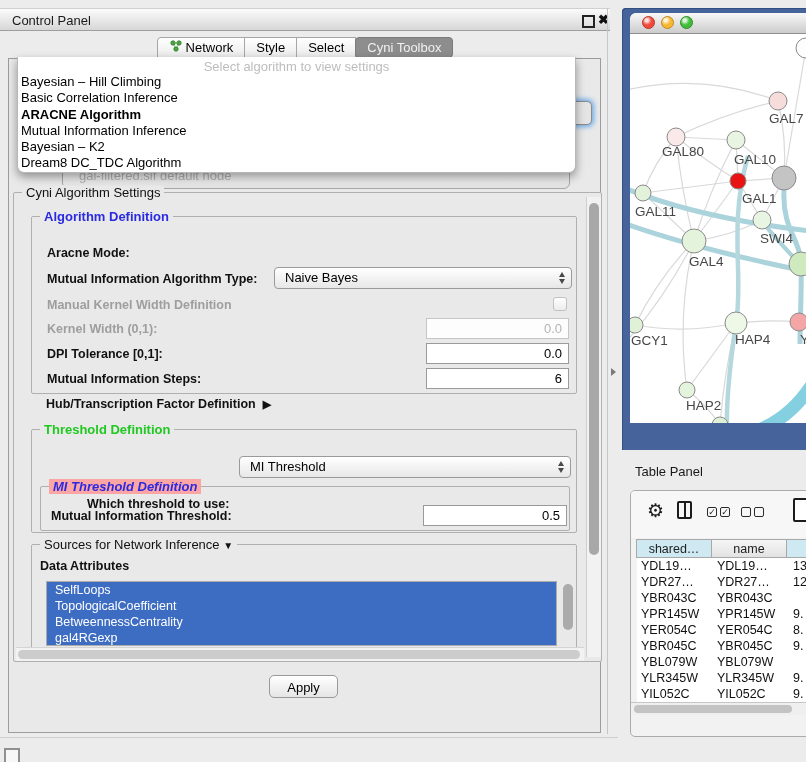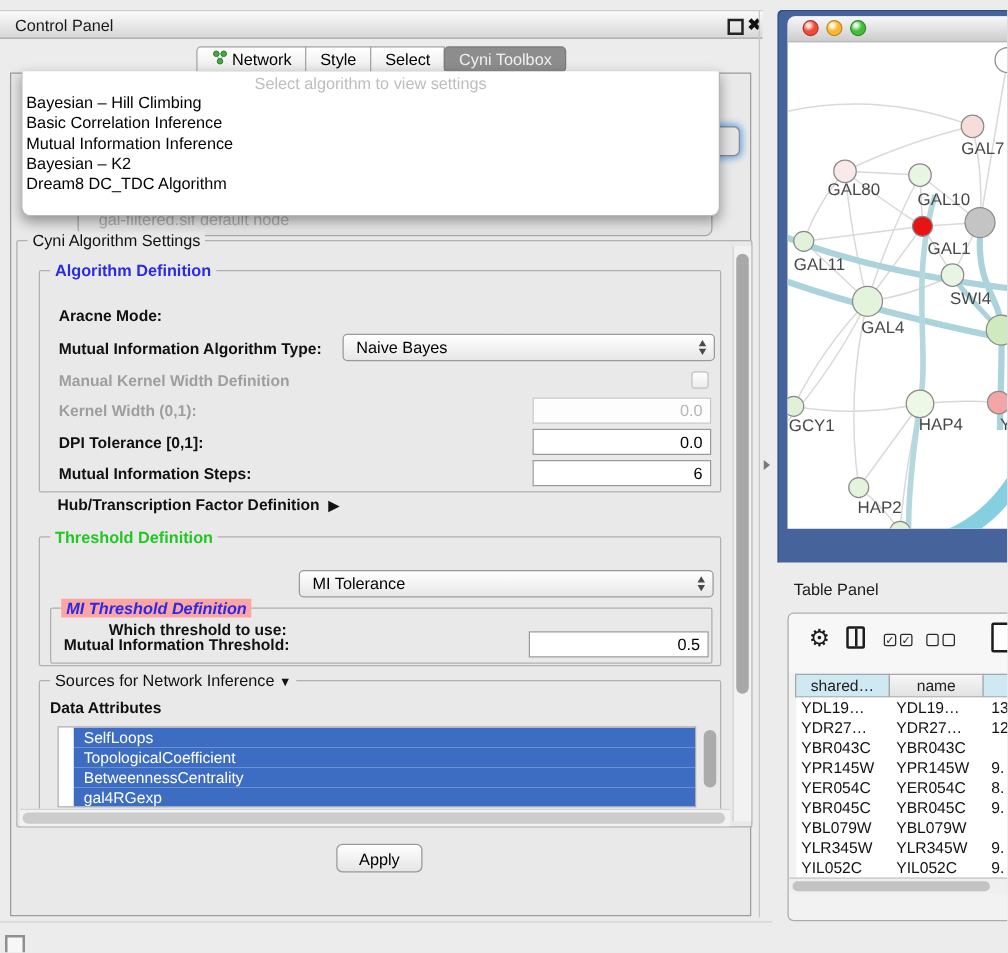--- a/index.html
+++ b/index.html
@@ -39,21 +39,21 @@
   .combo{position:absolute;height:22px;border:1px solid #9a9a9a;border-radius:4px;background:linear-gradient(#ffffff,#e7e7e7);
     font-size:13px;line-height:20px;padding-left:10px;box-sizing:border-box;}
   .combo .arrows{position:absolute;right:6px;top:4px;display:flex;flex-direction:column;gap:2px;}
   .tri-up{width:0;height:0;border-left:3.5px solid transparent;border-right:3.5px solid transparent;border-bottom:5px solid #4a4a4a;}
   .tri-down{width:0;height:0;border-left:3.5px solid transparent;border-right:3.5px solid transparent;border-top:5px solid #4a4a4a;}
   .tfield{position:absolute;height:21px;border:1px solid #9a9a9a;background:#fff;font-size:13px;line-height:19px;text-align:right;padding-right:6px;box-sizing:border-box;}
   .tfield.dis{border-color:#c6c6c6;color:#b5b5b5;background:#fdfdfd;}
   .cbox{position:absolute;width:14px;height:14px;border:1px solid #c2c2c2;border-radius:3px;background:linear-gradient(#ffffff,#ececec);box-sizing:border-box;}
   .hub-row{position:absolute;left:32px;top:204px;font-size:12.5px;font-weight:bold;color:#111;display:flex;align-items:center;gap:7px;}
   .hub-arrow{font-size:11px;}
-  .attr-list{position:absolute;left:14px;top:36px;width:511px;height:65px;background:#fff;border:1px solid #ababab;box-sizing:border-box;overflow:hidden;padding-left:12px;}
+  .attr-list{position:absolute;left:14px;top:36px;width:511px;height:65px;background:#fff;border:1px solid #ababab;box-sizing:border-box;overflow:hidden;}
   .attr-item{height:16px;line-height:16px;font-size:12.5px;color:#fff;background:#3d6cc3;padding-left:8px;}
   .list-scroll{position:absolute;right:3px;top:3px;width:10px;height:58px;background:#e9e9e9;border-radius:5px;}
   .list-thumb{position:absolute;left:0;top:0;width:10px;height:46px;background:#ababab;border-radius:5px;}
   .vscroll{position:absolute;left:572px;top:4px;width:14px;height:460px;background:#f2f2f2;border-left:1px solid #cfcfcf;}
   .vthumb{position:absolute;left:2px;top:6px;width:10px;height:352px;background:#a8a8a8;border-radius:5px;}
   .hscroll{position:absolute;left:2px;top:454px;width:568px;height:13px;background:#f2f2f2;border-top:1px solid #d4d4d4;}
   .hthumb{position:absolute;left:2px;top:2px;width:562px;height:9px;background:#cccccc;border-radius:5px;}
   .apply-btn{position:absolute;left:269px;top:675px;width:69px;height:23px;border:1px solid #999;border-radius:5px;
     background:linear-gradient(#ffffff,#e5e5e5);font-size:13px;text-align:center;line-height:21px;font-family:"Liberation Sans",sans-serif;box-sizing:border-box;}
   .bottom-tabs{position:absolute;left:0;top:707px;width:610px;height:22px;display:flex;justify-content:center;align-items:center;}
@@ -132,20 +132,21 @@
   <div class="ghost-focus"></div>
   <div class="ghost-combo">
     <span>gal-filtered.sif default node</span>
   </div>
 
   <div class="algo-popup">
     <div class="algo-placeholder">Select algorithm to view settings</div>
     <div id="algoItems">
         <div class="algo-item">Bayesian – Hill Climbing</div>
         <div class="algo-item">Basic Correlation Inference</div>
+        <div class="algo-item b">ARACNE Algorithm</div>
         <div class="algo-item">Mutual Information Inference</div>
         <div class="algo-item">Bayesian – K2</div>
         <div class="algo-item">Dream8 DC_TDC Algorithm</div>
       </div>
   </div>
 
   <div class="group" style="left:13px;top:192px;width:589px;height:470px;background:#e9e9e9;">
     <span class="group-title t-black">Cyni Algorithm Settings</span>
 
     <div class="group" style="left:17px;top:23px;width:546px;height:178px;">
@@ -178,21 +179,21 @@
     <div class="hub-row">
       <span>Hub/Transcription Factor Definition</span>
       <span class="hub-arrow">▶</span>
     </div>
 
     <div class="group" style="left:17px;top:236px;width:546px;height:104px;">
       <span class="group-title t-green" style="background:#e9e9e9;">Threshold Definition</span>
 
       <span class="lbl" style="left:55px;top:31px;margin-top:36px;">Which threshold to use:</span>
       <div class="combo" style="left:207px;top:26px;width:332px;">
-        <span>MI Tolerance</span>
+        <span>MI Threshold</span>
         <span class="arrows">
             <span class="tri-up"></span>
             <span class="tri-down"></span>
           </span>
       </div>
 
       <div class="group" style="left:8px;top:56px;width:530px;height:45px;">
         <span class="group-title t-blue" style="background:#fca5a5;font-style:italic;">MI Threshold Definition</span>
         <span class="lbl" style="left:10px;top:22px;">Mutual Information Threshold:</span>
         <div class="tfield" style="left:382px;top:18px;width:144px;">0.5</div>

